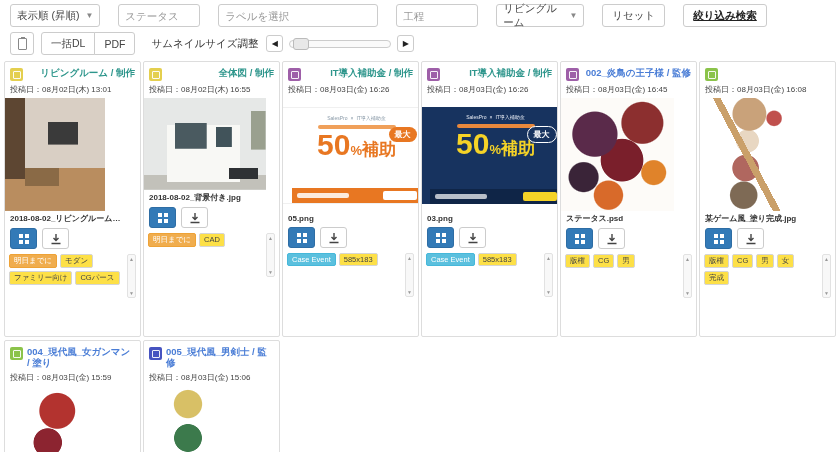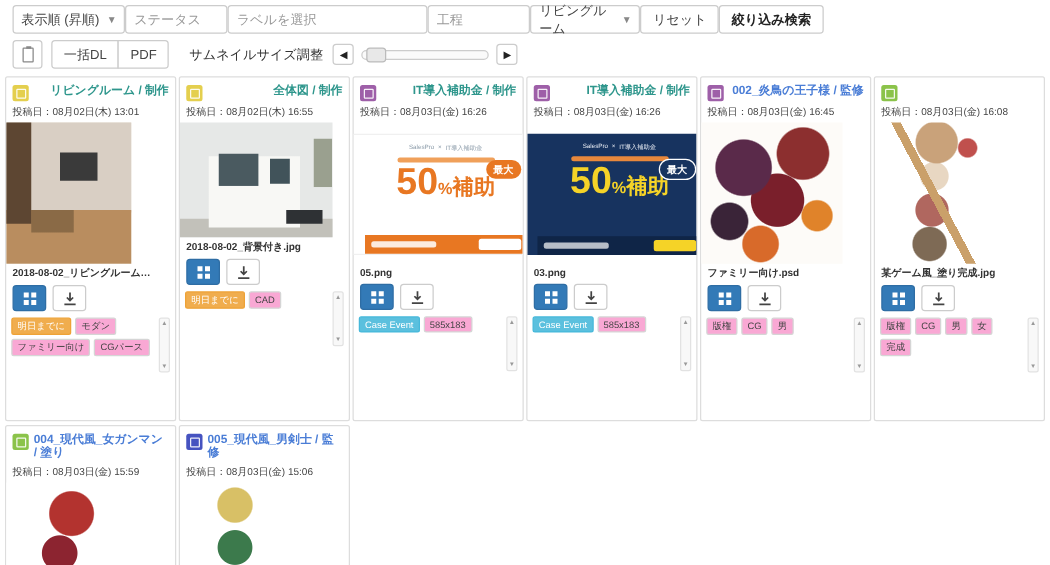--- a/index.html
+++ b/index.html
@@ -1,32 +1,32 @@
 <!DOCTYPE html>
 <html><head>
 <meta charset="utf-8">
 <style>
   * { margin:0; padding:0; box-sizing:border-box; }
   html,body { width:840px; height:452px; overflow:hidden; background:#fff;
     font-family:"Liberation Sans", sans-serif; color:#333; }
 
   
-  .topbar { display:flex; gap:0; padding:4px 0 0 10px; align-items:center; }
+  .topbar { display:flex; gap:18px; padding:4px 0 0 10px; align-items:center; }
   .select-box { height:23px; min-width:78px; border:1px solid #ccc; border-radius:3px;
     background:#fff; font-size:10.5px; color:#444; display:flex; align-items:center;
     justify-content:space-between; padding:0 6px; cursor:pointer; }
   .select-box .caret { font-size:8px; color:#888; margin-left:6px; }
   .tb-input { height:23px; border:1px solid #ccc; border-radius:3px; font-size:10.5px;
     padding:0 6px; color:#444; font-family:"Liberation Sans",sans-serif; }
   .tb-input::placeholder { color:#999; }
   .w80 { width:82px; } .w160 { width:160px; } .w88 { width:88px; }
   .btn { height:23px; border:1px solid #ccc; border-radius:3px; background:#fff;
     font-size:10.5px; color:#444; padding:0 9px; cursor:pointer;
     font-family:"Liberation Sans",sans-serif; }
-  .btn-strong { font-weight:bold; color:#222; }
+  .btn-strong { font-weight:bold; color:#222;text-decoration:underline; }
 
   
   .subbar { display:flex; align-items:center; gap:0; padding:5px 0 0 10px; }
   .icon-btn { width:24px; height:23px; border:1px solid #ccc; border-radius:3px;
     background:#fff; display:flex; align-items:center; justify-content:center; cursor:pointer; }
   .clip { width:9px; height:12px; border:1px solid #888; border-radius:1px; position:relative; }
   .clip:before { content:""; position:absolute; left:2px; top:-2px; width:4px; height:2px;
     background:#888; }
   .btn-group { display:flex; margin-left:7px; }
   .btn-group .btn { border-radius:0; margin-left:-1px; }
@@ -58,21 +58,21 @@
     overflow:hidden;font-weight:bold; }
   .card-actions { display:flex; gap:5px; padding:4px 5px 0 5px; }
   .act-grid { width:27px; height:21px; background:#337ab7; border:1px solid #2e6da4;
     border-radius:3px; display:flex; align-items:center; justify-content:center; cursor:pointer; }
   .grid-glyph { width:4px; height:4px; background:#fff;
     box-shadow:6px 0 0 #fff, 0 6px 0 #fff, 6px 6px 0 #fff; margin:-6px 6px 0 0; }
   .act-dl { width:27px; height:21px; background:#fff; border:1px solid #ccc;
     border-radius:3px; display:flex; align-items:center; justify-content:center; cursor:pointer; }
   .tags-area { position:relative; margin:5px 4px 0 4px; padding-right:12px;
     display:flex; flex-wrap:wrap; gap:3px; align-content:flex-start; height:46px; }
-  .tag { font-size:7.5px; padding:1px 4px; border-radius:2px; background:#f9a8d4;
+  .tag { font-size:7.5px; padding:1px 4px; border-radius:2px; background:#fde047;
     border:1px solid #d5d5d5; color:#444; white-space:nowrap; }
   .tag.orange { background:#f0ad4e; border-color:#eea236; color:#fff; }
   .tag.cyan { background:#5bc0de; border-color:#46b8da; color:#fff; }
   .mini-scroll { position:absolute; right:0; top:0; width:9px; height:44px;
     border:1px solid #e2e2e2; background:#f8f8f8; border-radius:2px; font-size:5px;
     color:#999; display:flex; flex-direction:column; justify-content:space-between;
     align-items:center; padding:1px 0; cursor:pointer; }
 
   
   .art { background-repeat:no-repeat; }
@@ -363,21 +363,21 @@
     <div class="card-header">
       <span class="type-icon" style="background: rgb(158, 95, 168);"></span>
       <span class="card-title" style="color: rgb(74, 125, 214);">002_炎鳥の王子様 / 監修</span>
     </div>
     <div class="card-date"><span>投稿日：</span><span>08月03日(金) 16:45</span></div>
     <div class="thumb-wrap thumb-phoenix">
       <div class="art thumb-phoenix">
         
       </div>
     </div>
-    <div class="card-filename">ファミリー向け.psd</div>
+    <div class="card-filename">ステータス.psd</div>
     <div class="card-actions">
       <div class="act-grid">
         <span class="grid-glyph"></span>
       </div>
       <div class="act-dl">
         <svg width="12" height="12" viewBox="0 0 12 12">
           <path d="M6 1v6M3.5 5L6 7.5 8.5 5" stroke="#444" stroke-width="1.4" fill="none"></path>
           <path d="M1.5 10.5h9" stroke="#444" stroke-width="1.4"></path>
         </svg>
       </div>

